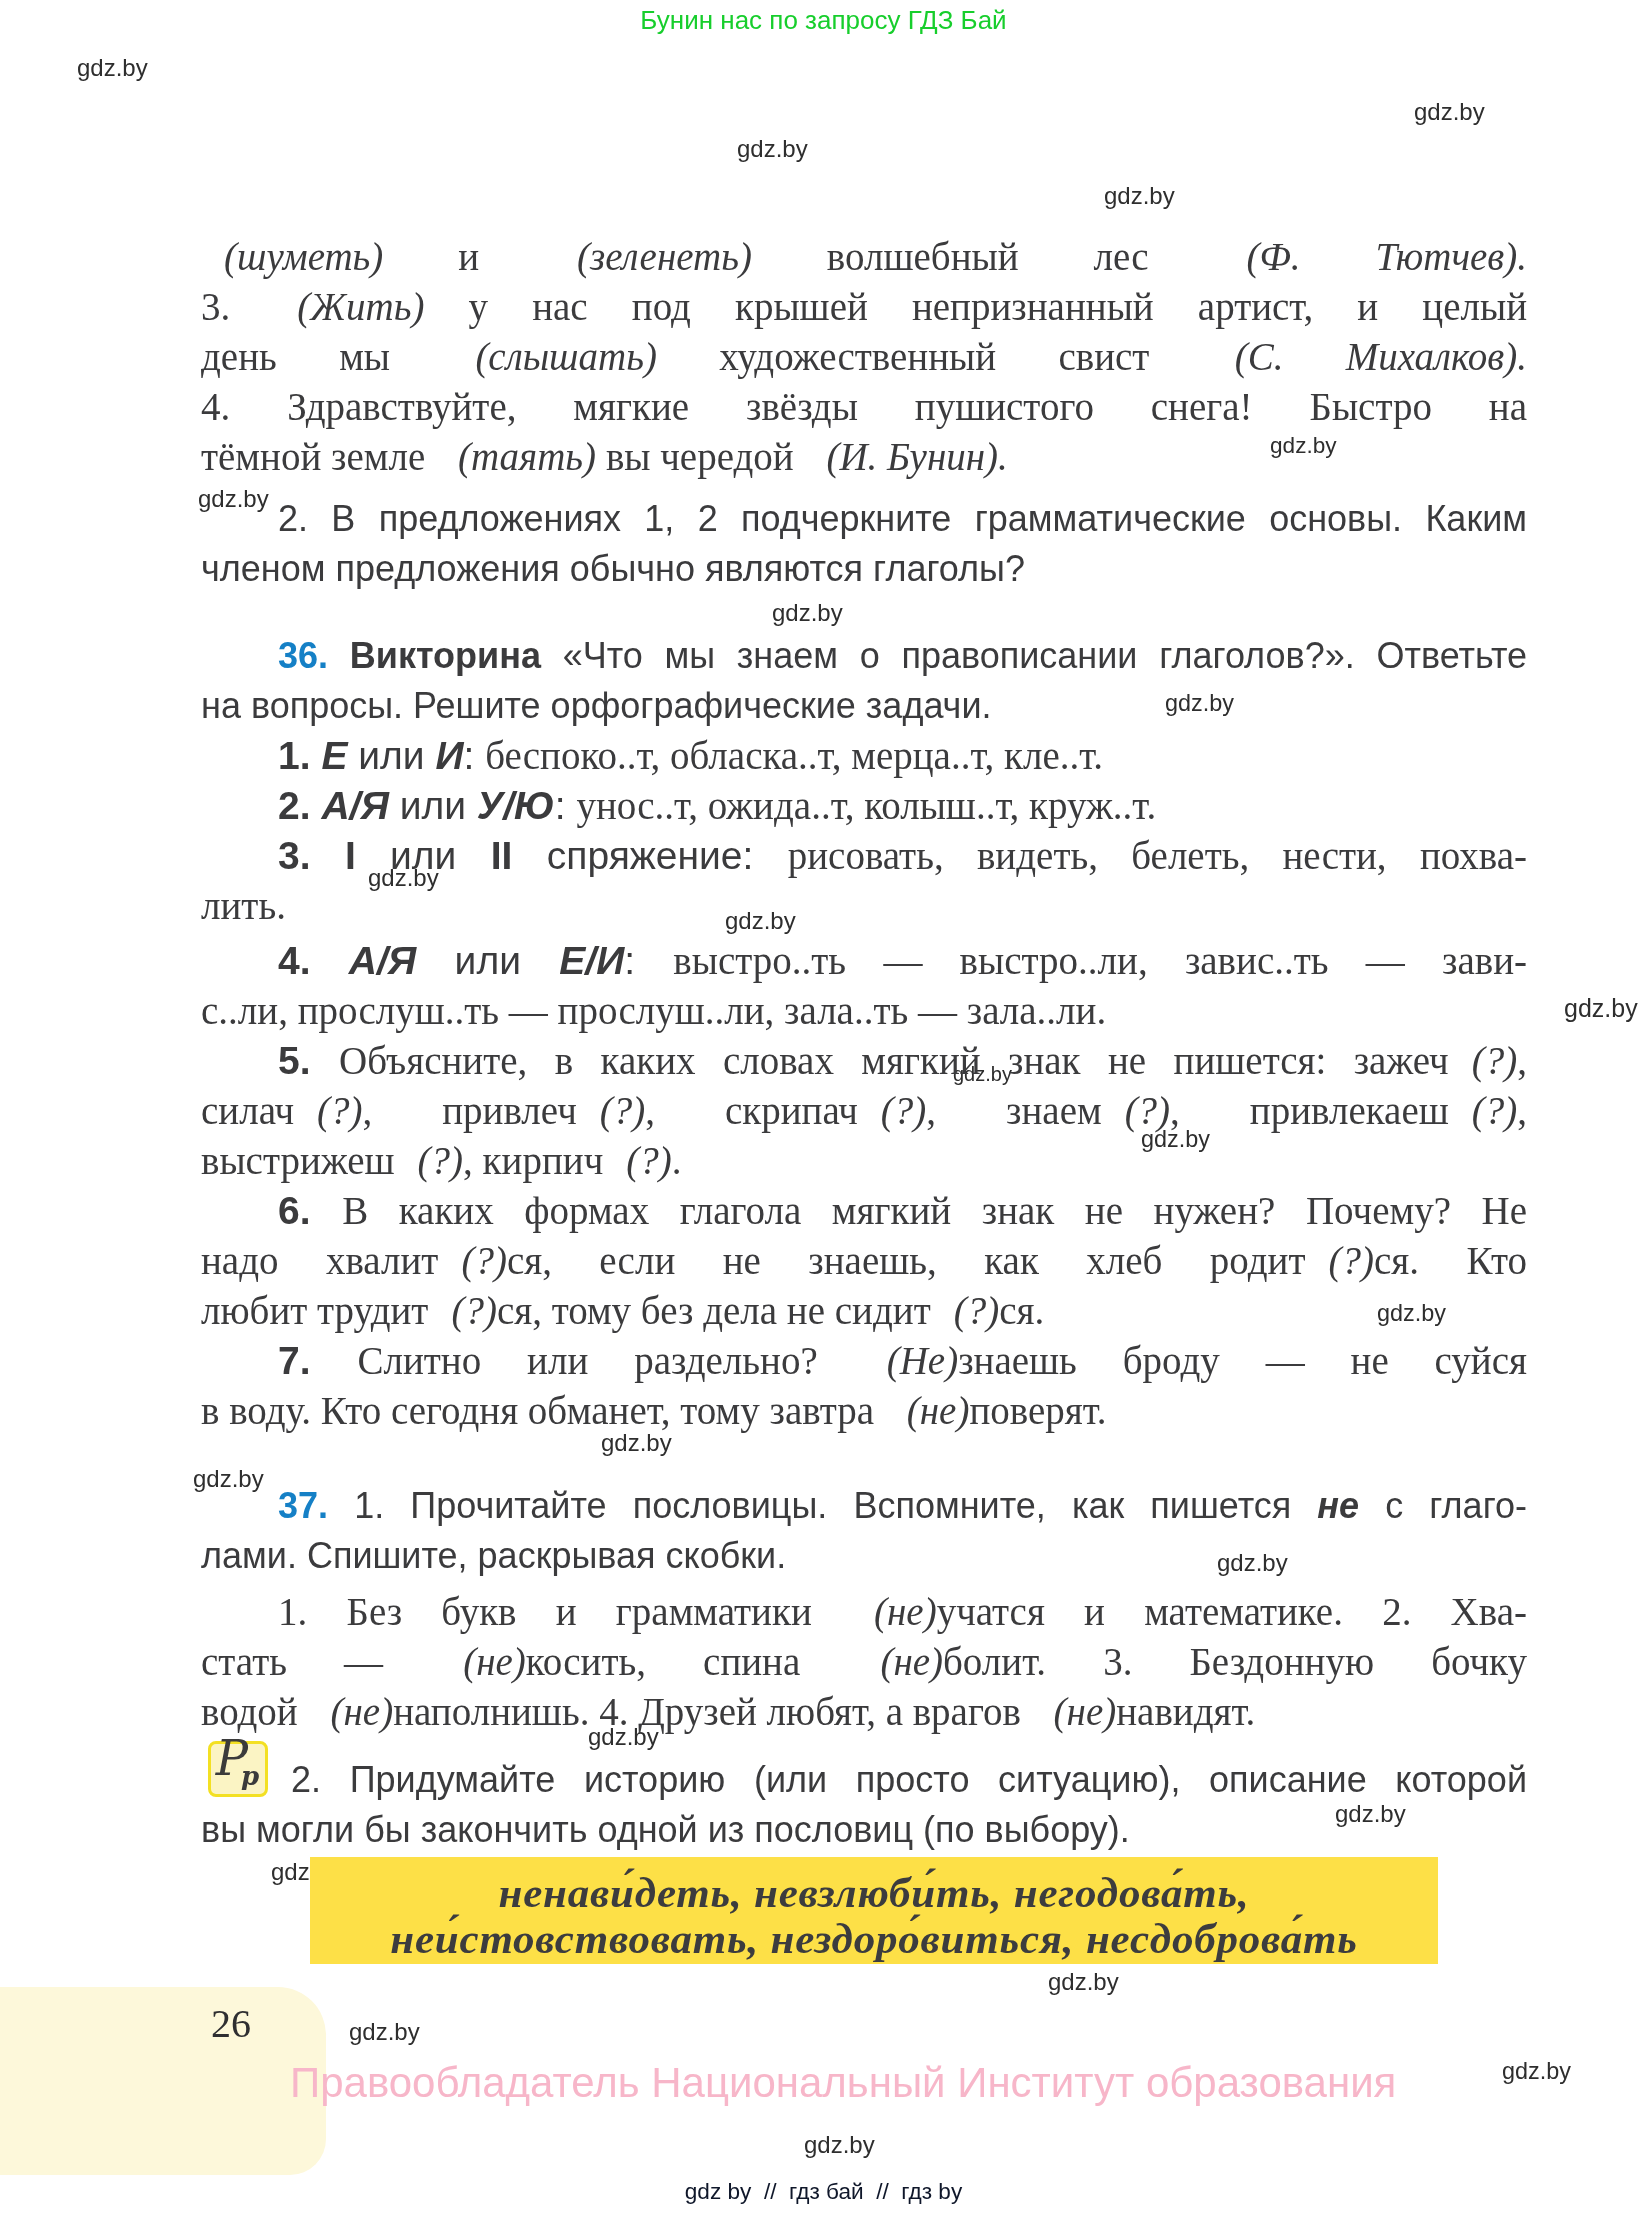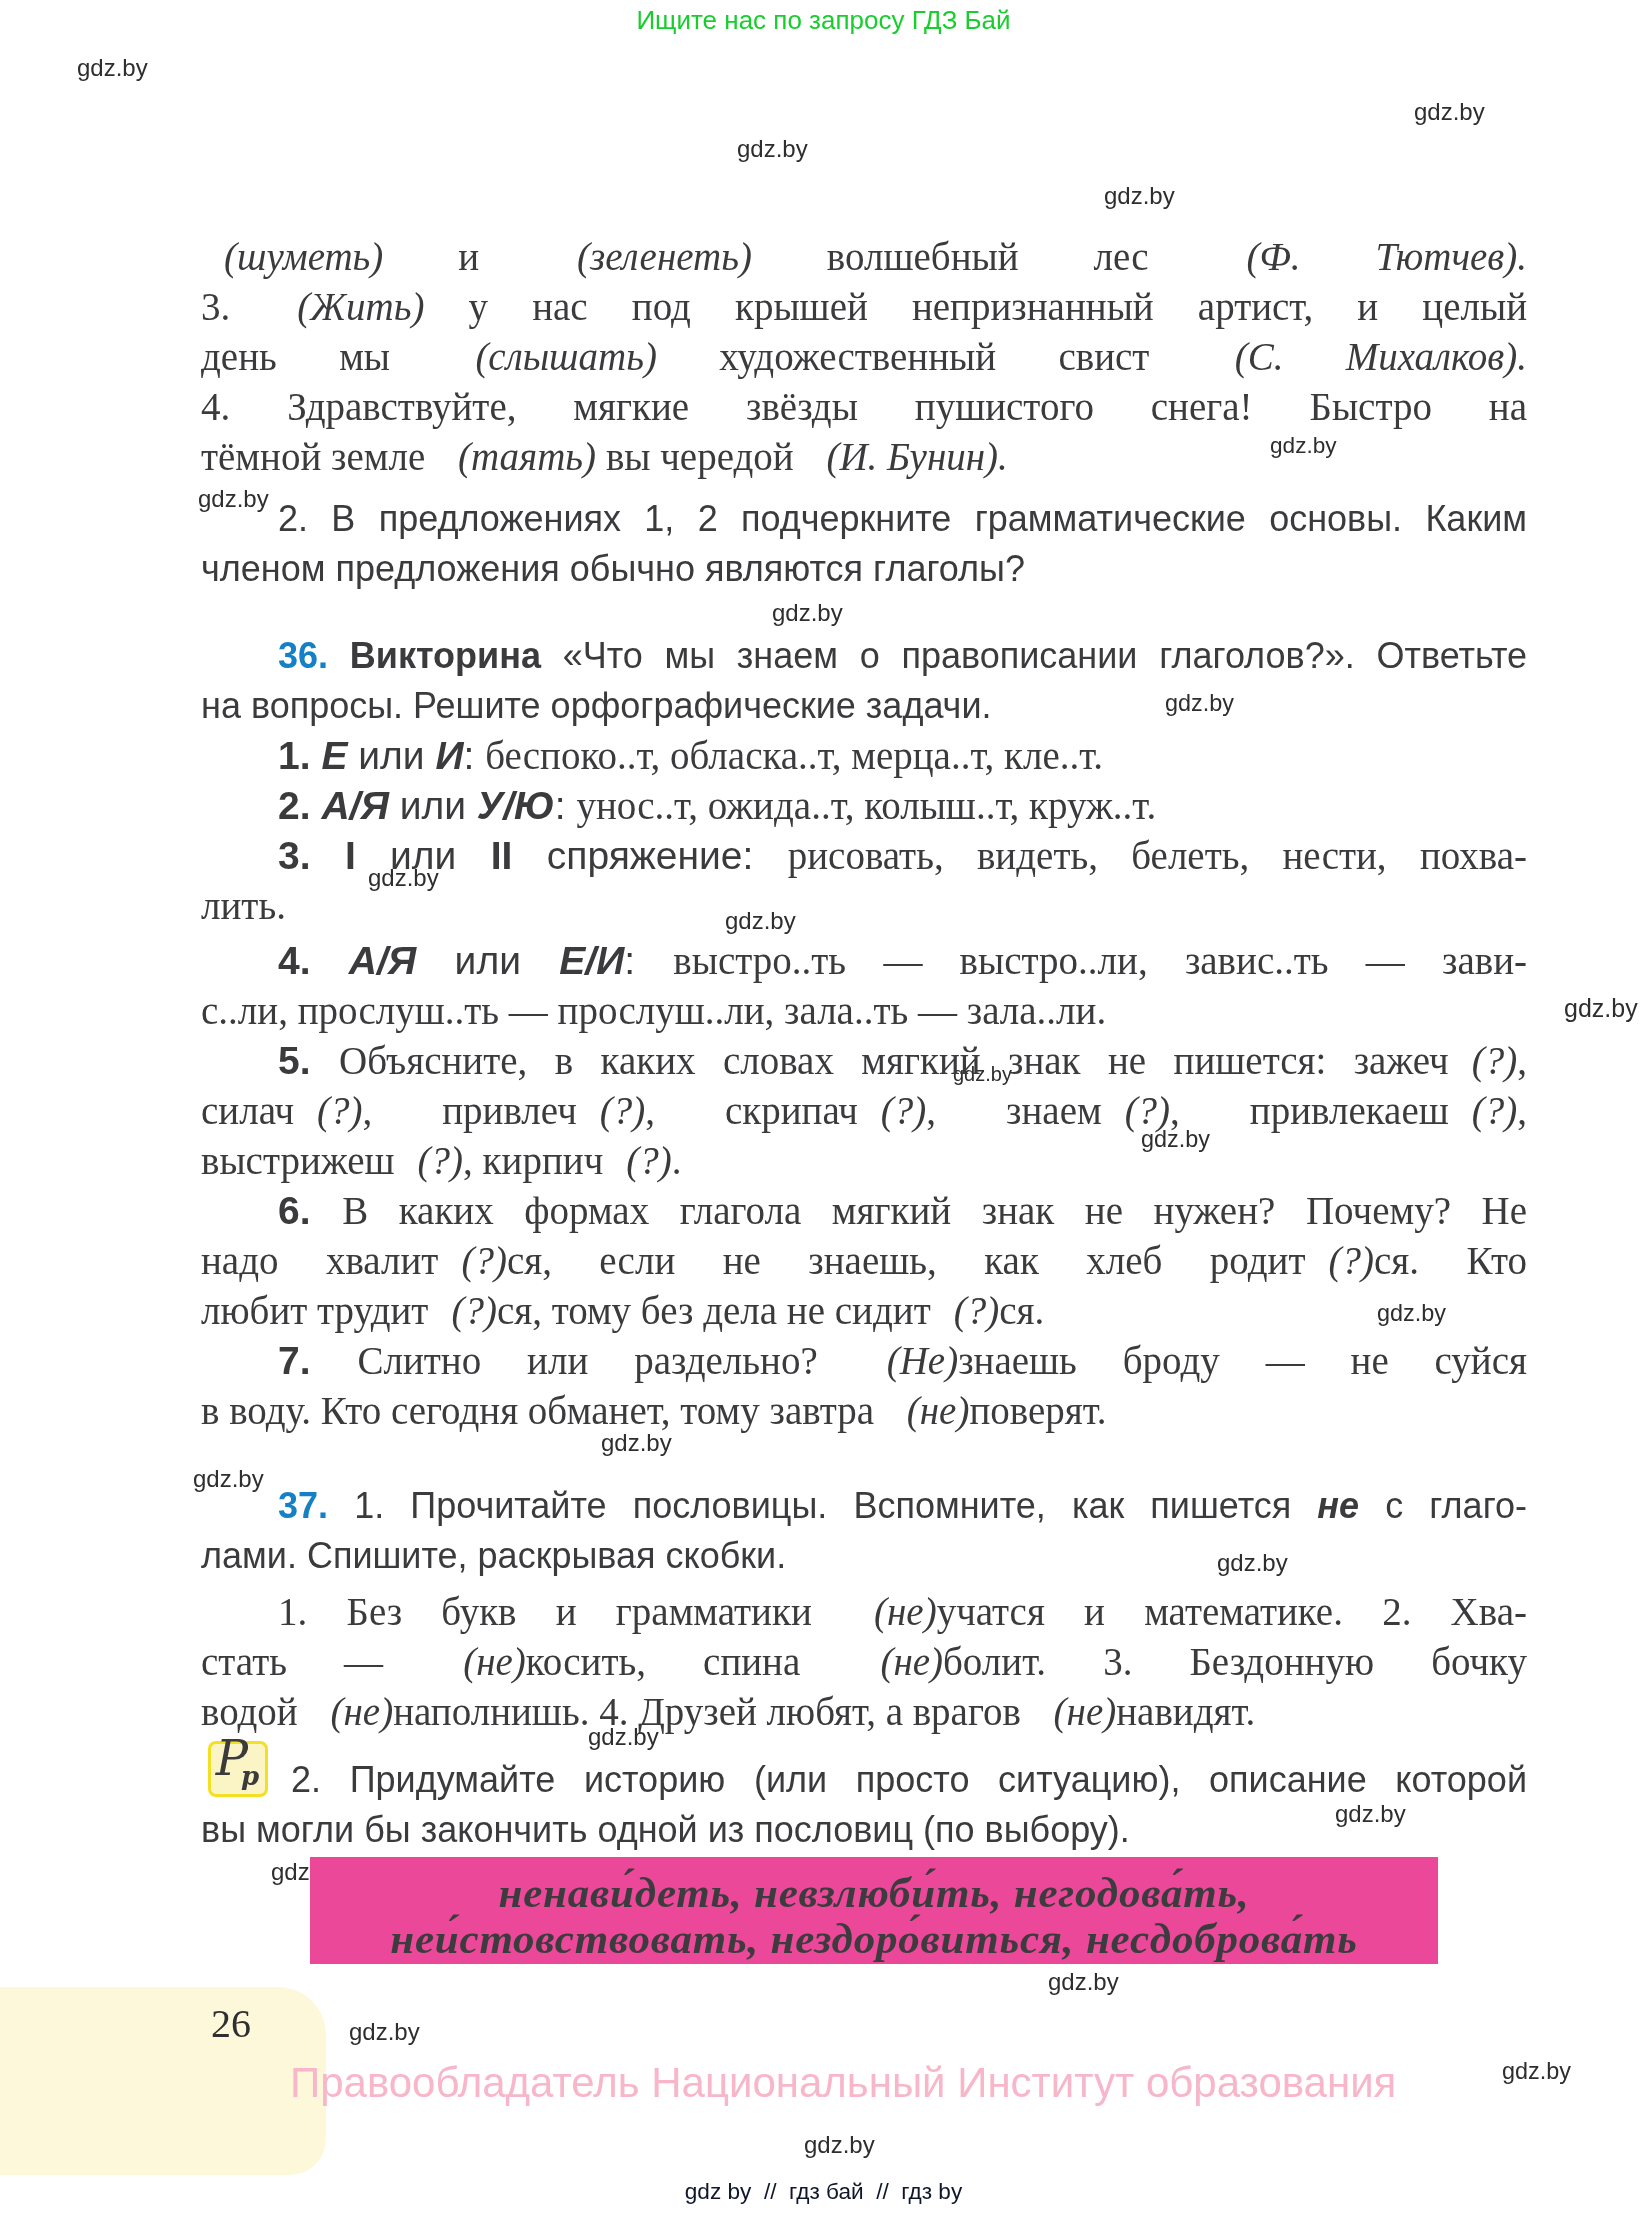--- a/index.html
+++ b/index.html
@@ -53,21 +53,21 @@
   .rp-icon{
     position:absolute;left:208px;top:1741px;width:60px;height:56px;
     background:#fbf4c4;border:3.2px solid #f3e023;border-radius:8px;
     box-sizing:border-box;
   }
   .rp-big{position:absolute;left:4.8px;top:-9.7px;font:italic 48px/1 "DejaVu Serif",serif;color:#3b3b3b;}
   .rp-sub{position:absolute;left:30px;top:19.3px;font:italic bold 26px/1 "DejaVu Serif",serif;color:#3b3b3b;}
   
   .vocab-box{
     position:absolute;left:310px;top:1857px;width:1128px;height:107px;
-    background:#ec4899;box-sizing:border-box;padding-top:13px;
+    background:#fde047;box-sizing:border-box;padding-top:13px;
     text-align:center;
   }
   .box-line{
     font:bold italic 43px/46px "Liberation Serif",serif;
     color:#3c3c3e;letter-spacing:0.8px;
   }
   
   .pn-block{
     position:absolute;left:0;top:1987px;width:326px;height:188px;
     background:#fdf8da;border-radius:0 48px 36px 0;
@@ -88,21 +88,21 @@
     text-align:center;
     font:22.6px/1.2 "Liberation Sans",sans-serif;
     color:#0f172a;white-space:pre;
   }
 </style>
 </head>
 <body>
 
 <div class="page">
 
-  <div class="banner">Ищите нас по запросу ГДЗ Бай</div>
+  <div class="banner">Бунин нас по запросу ГДЗ Бай</div>
 
   <div>
       <span class="wm" style="left: 77px; top: 56px;">gdz.by</span>
       <span class="wm" style="left: 1414px; top: 100px;">gdz.by</span>
       <span class="wm" style="left: 737px; top: 137px;">gdz.by</span>
       <span class="wm" style="left: 1104px; top: 184px;">gdz.by</span>
       <span class="wm" style="left: 1270px; top: 435px; font-size: 22.6px;">gdz.by</span>
       <span class="wm" style="left: 198px; top: 487px;">gdz.by</span>
       <span class="wm" style="left: 772px; top: 601px;">gdz.by</span>
       <span class="wm" style="left: 1165px; top: 692px; font-size: 23.4px;">gdz.by</span>

